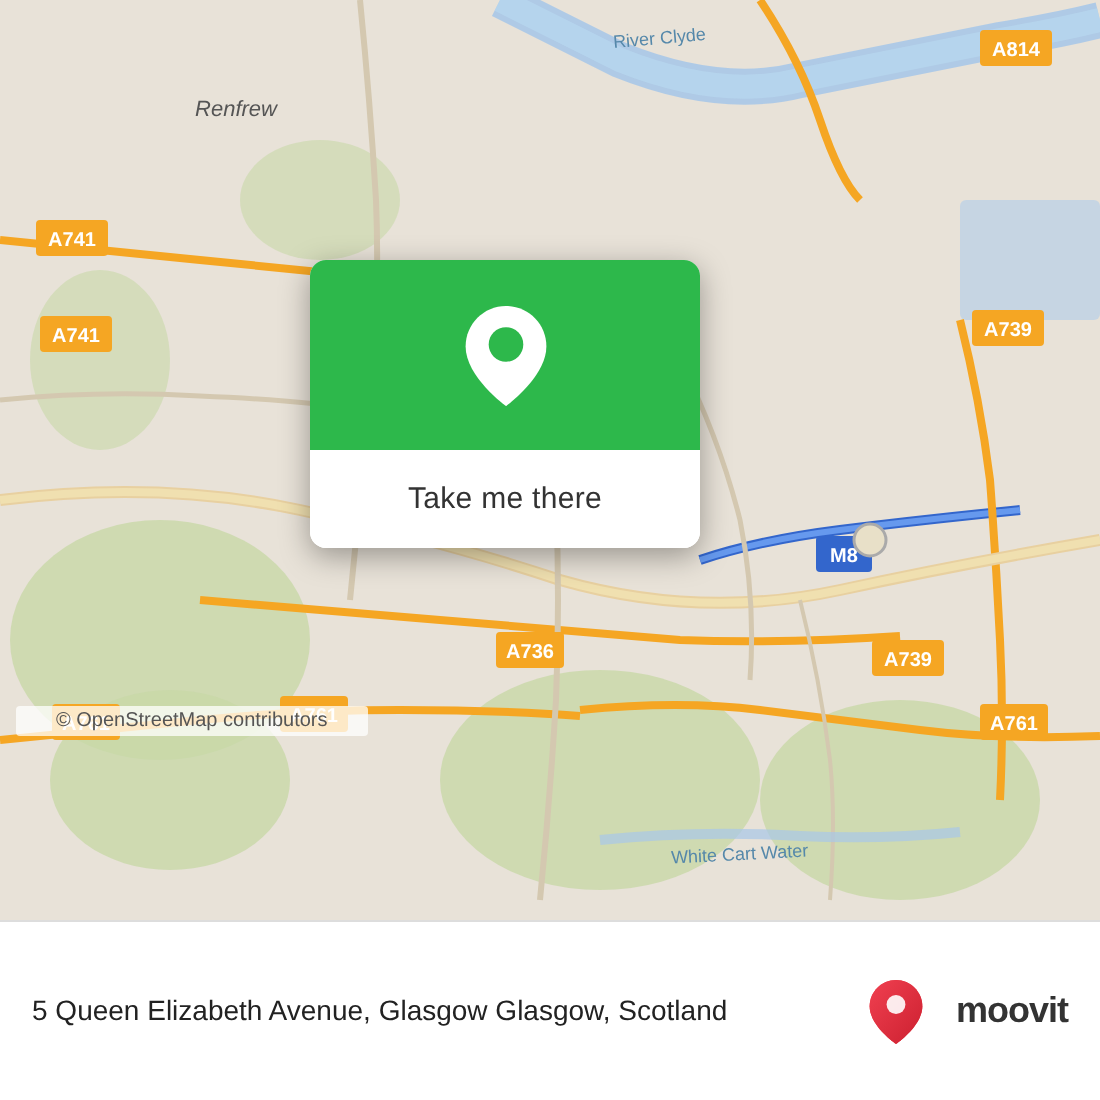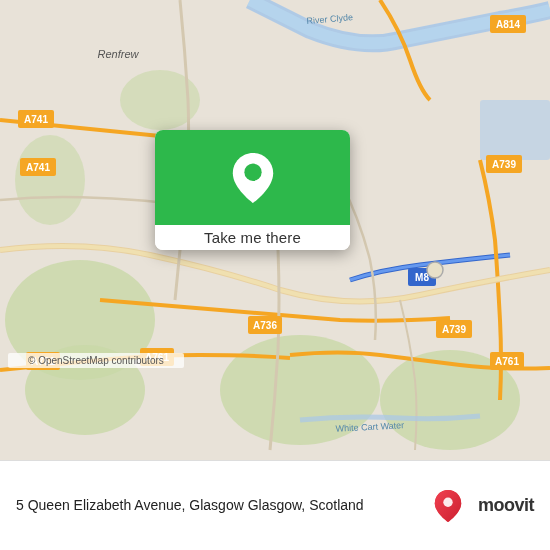--- a/index.html
+++ b/index.html
@@ -52,21 +52,21 @@
     
     .pin-icon {
       width: 42px;
       height: 50px;
       position: relative;
     }
 
     .popup-button {
       display: block;
       width: 100%;
-      padding: 4px 0;
+      padding: 16px 0;
       text-align: center;
       background: white;
       border: none;
       font-size: 15px;
       color: #333;
       font-weight: 500;
       cursor: pointer;
       letter-spacing: 0.01em;
     }
 

